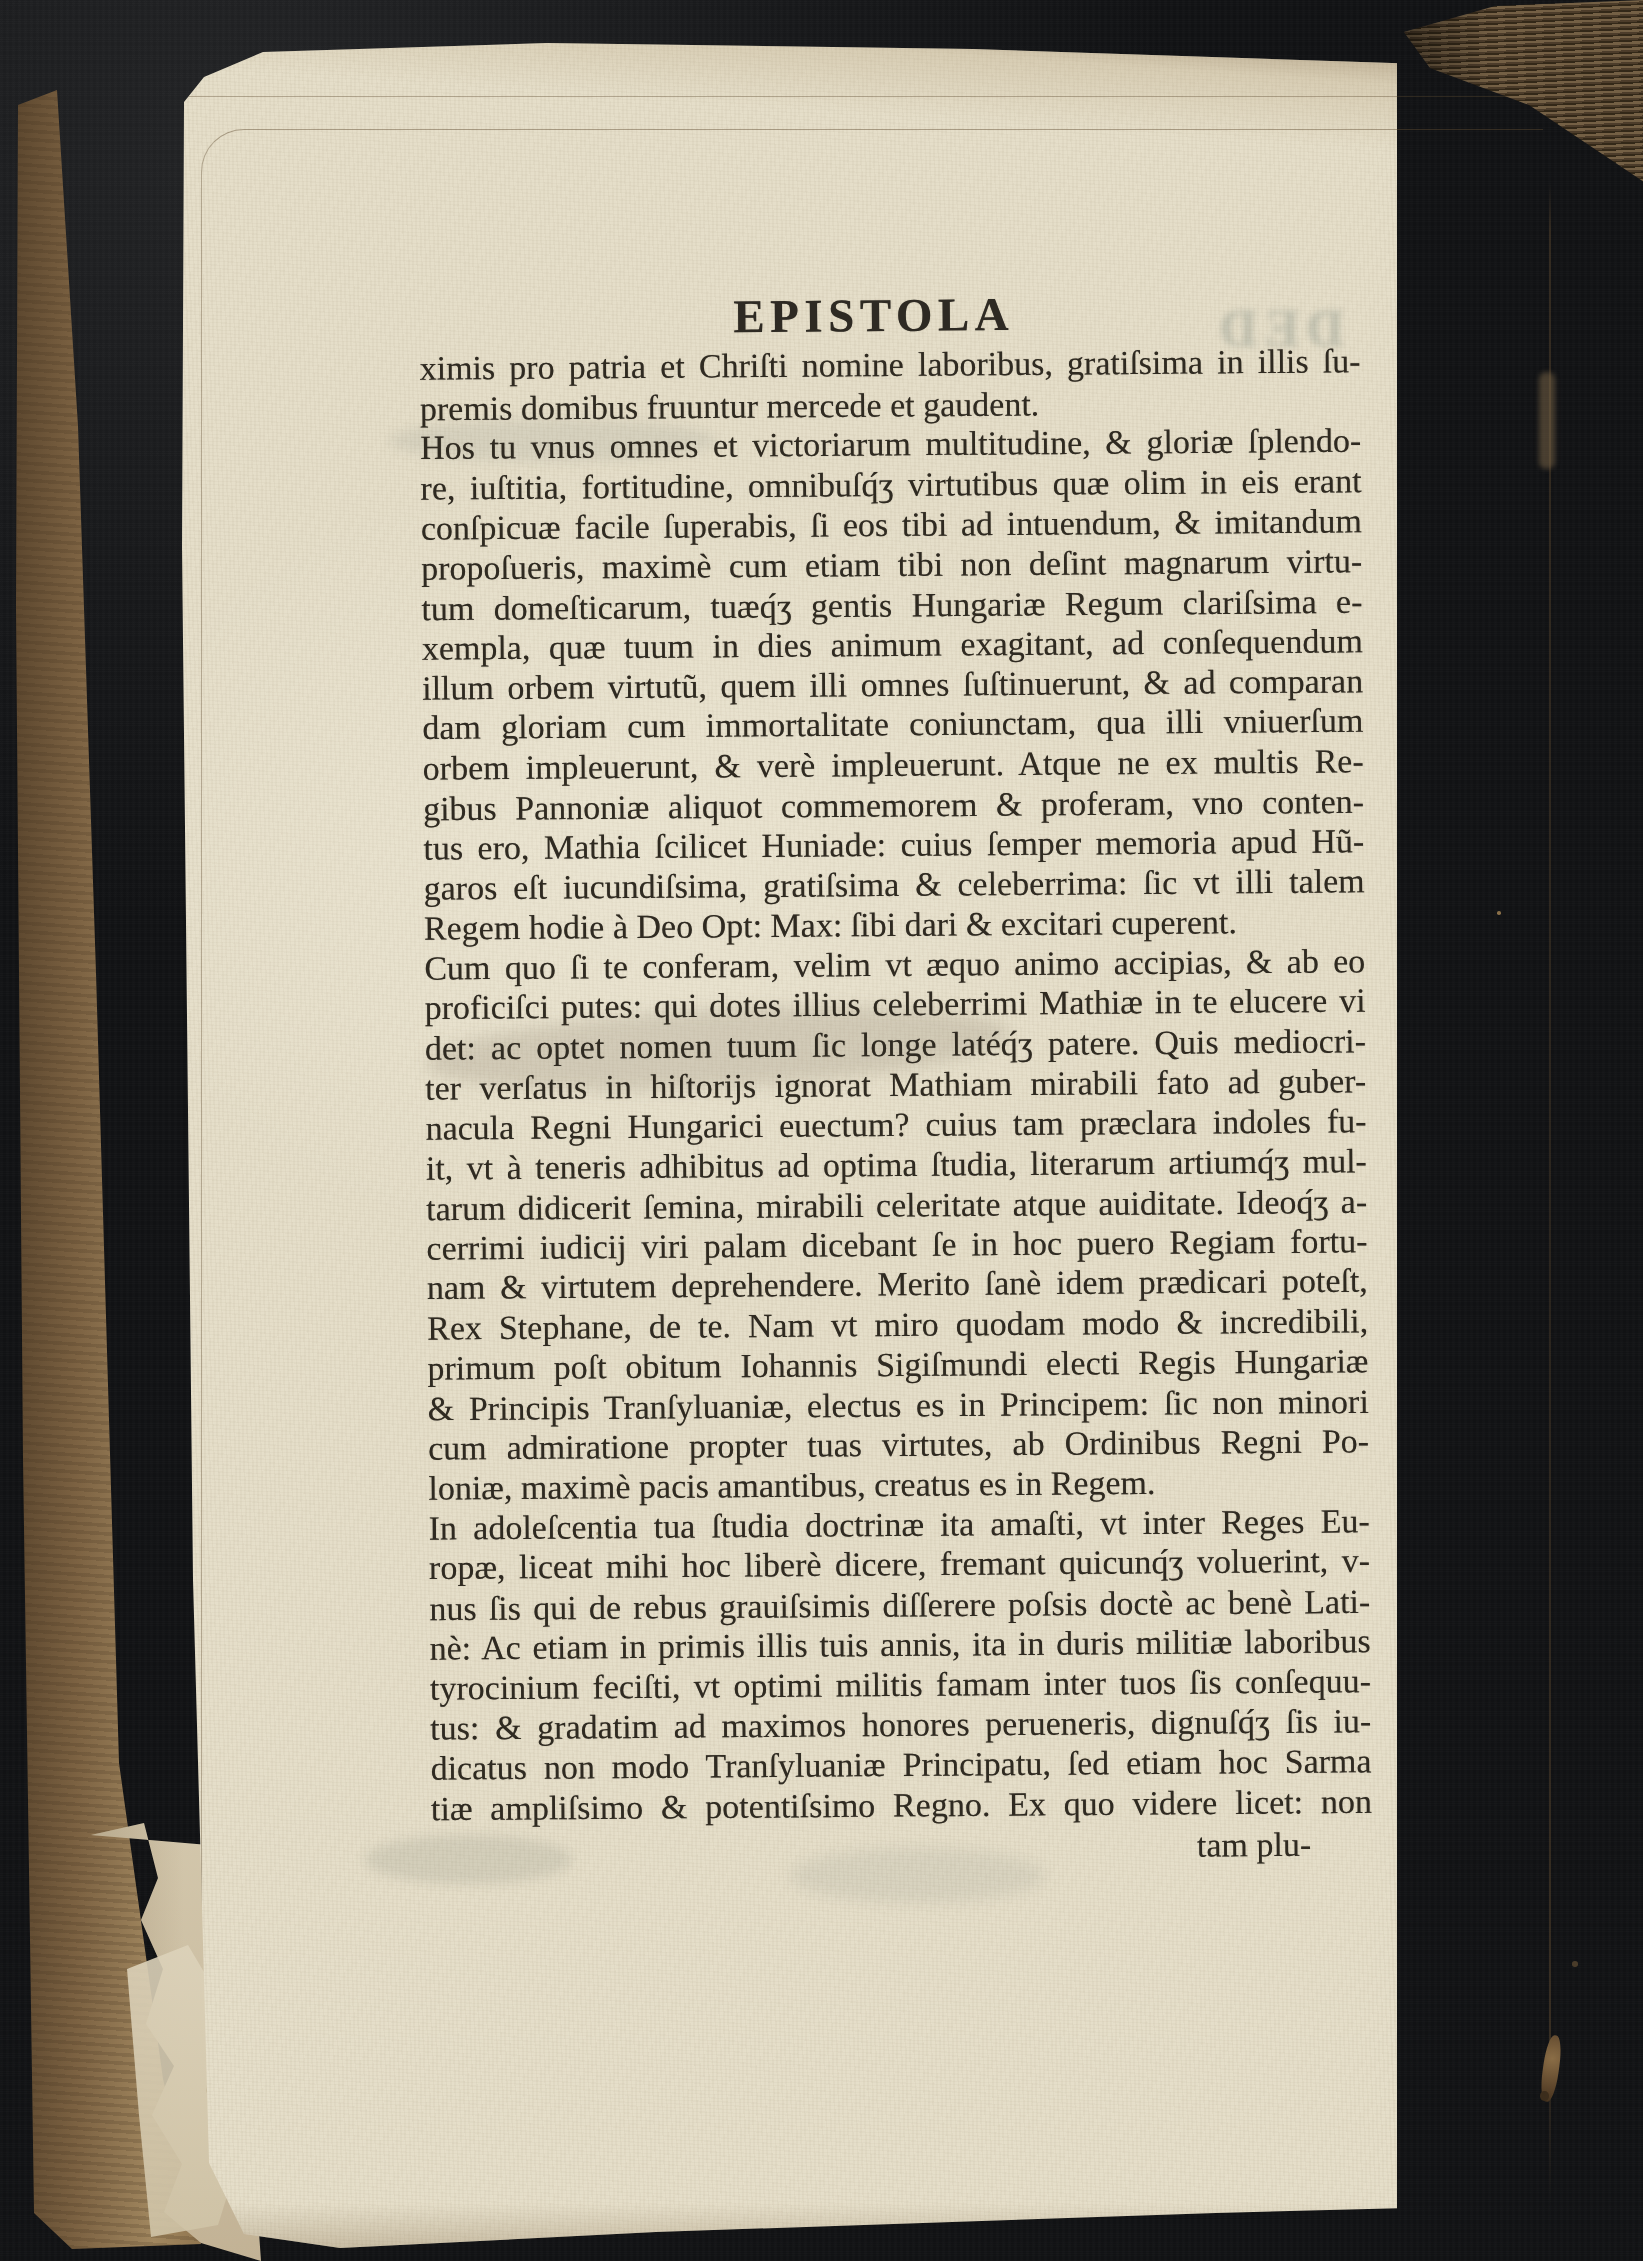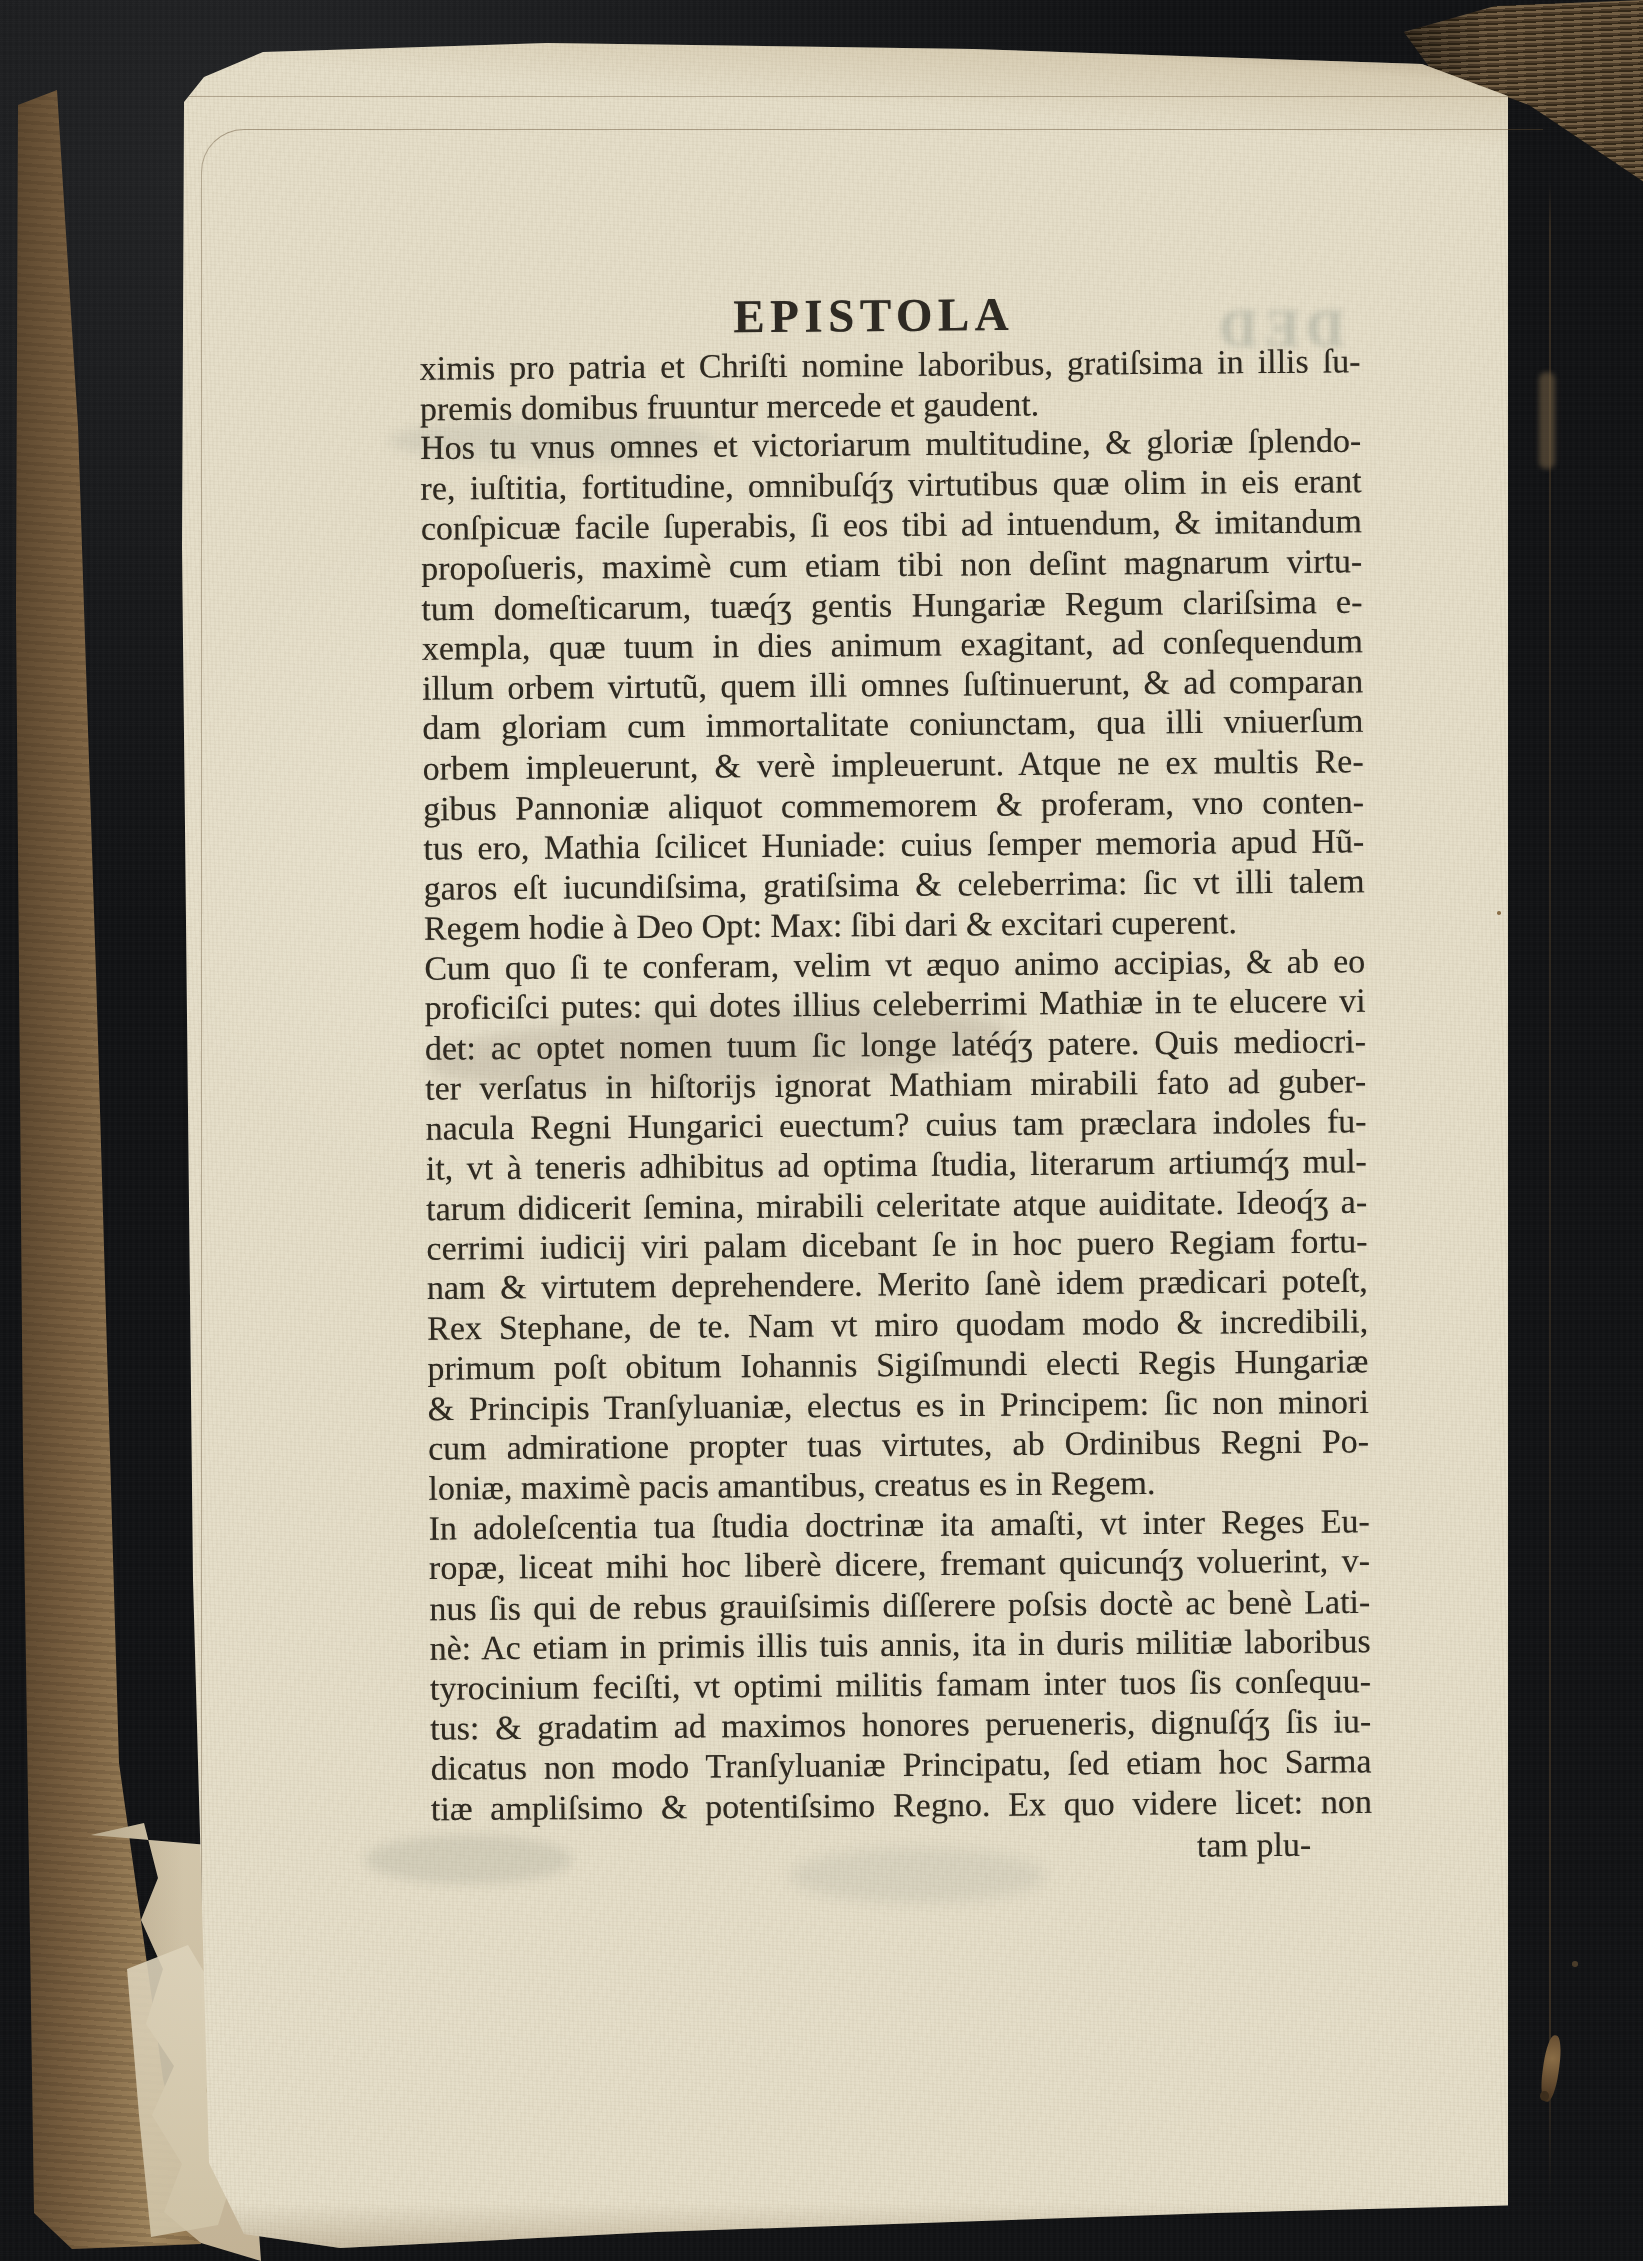--- a/index.html
+++ b/index.html
@@ -34,21 +34,21 @@
     clip-path:polygon(18px 24px,71px 12px,85px 67px,68px 109px,90px 158px,73px 213px,101px 255px,79px 304px,109px 353px,91px 401px,128px 432px,188px 450px,182px 365px,171px 134px,159px 36px);
     background:
       linear-gradient(90deg, rgba(120,100,70,.35), rgba(0,0,0,0) 55%),
       linear-gradient(180deg,#d3c7ac,#cabca0 60%,#c2b295);
   }
   .torn-paper2{position:absolute;left:115px;top:1933px;width:140px;height:316px;
     clip-path:polygon(12px 36px,73px 12px,109px 73px,91px 158px,122px 231px,103px 292px,36px 304px,24px 182px);
     background:linear-gradient(180deg,#ddd3bb,#cfc3a6);opacity:.9;}
 
   
-  .page{position:absolute;left:0;top:0;width:1508px;height:2261px;
+  .page{position:absolute;left:0;top:0;width:1397px;height:2261px;
     clip-path:polygon(184px 102px,204px 77px,263px 52px,547px 43px,973px 49px,1422px 64px,1532px 105px,1644px 181px,1644px 2202px,1216px 2213px,656px 2232px,340px 2248px,244px 2234px,209px 2163px,193px 1580px,182px 547px);
     background:
       linear-gradient(90deg, rgba(255,255,255,0) 1537px, rgba(252,250,242,.20) 1556px, rgba(252,250,242,.20) 1644px),
       radial-gradient(790px 577px at 45% 38%, rgba(255,252,240,.22), rgba(0,0,0,0) 70%),
       linear-gradient(184deg, rgba(214,198,164,.7) 0px, rgba(104,84,56,.85) 4.9px, rgba(140,117,85,.5) 49px, rgba(180,160,124,.28) 85px, rgba(180,160,124,0) 152px),
       linear-gradient(92deg, rgba(150,128,95,.5) 0px, rgba(160,140,105,.25) 67px, rgba(170,150,115,0) 170px),
       linear-gradient(0deg, rgba(130,108,75,.38) 0px, rgba(130,108,75,0) 58px),
       repeating-linear-gradient(88deg, rgba(130,112,82,.05) 0 1.8px, rgba(0,0,0,0) 1.8px 4.3px),
       repeating-linear-gradient(2deg, rgba(120,102,72,.04) 0 1.2px, rgba(0,0,0,0) 1.2px 3.6px),
       #e5dec9;

